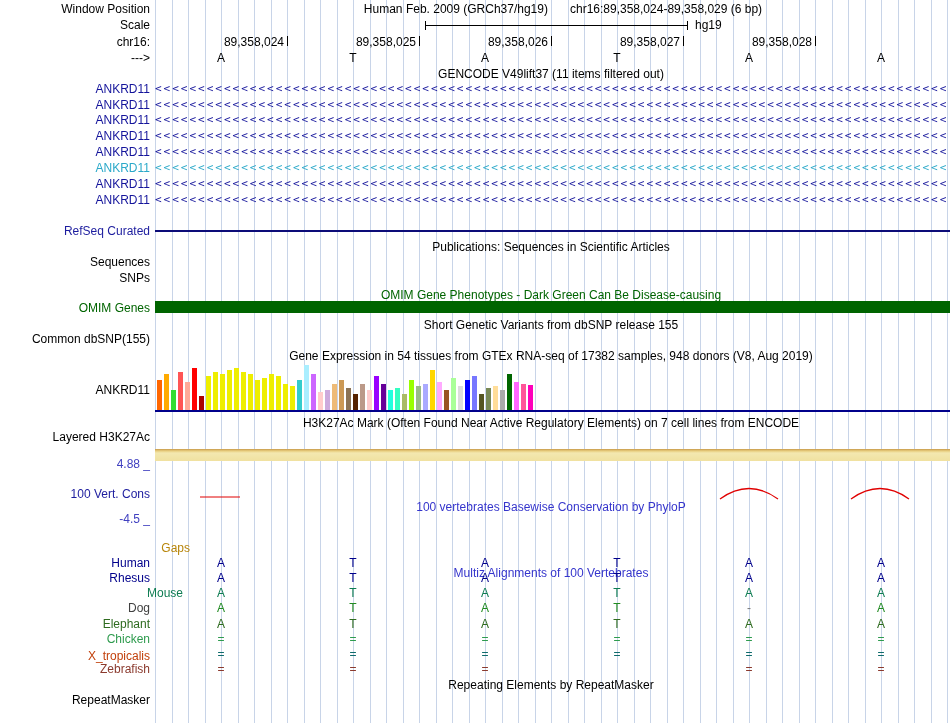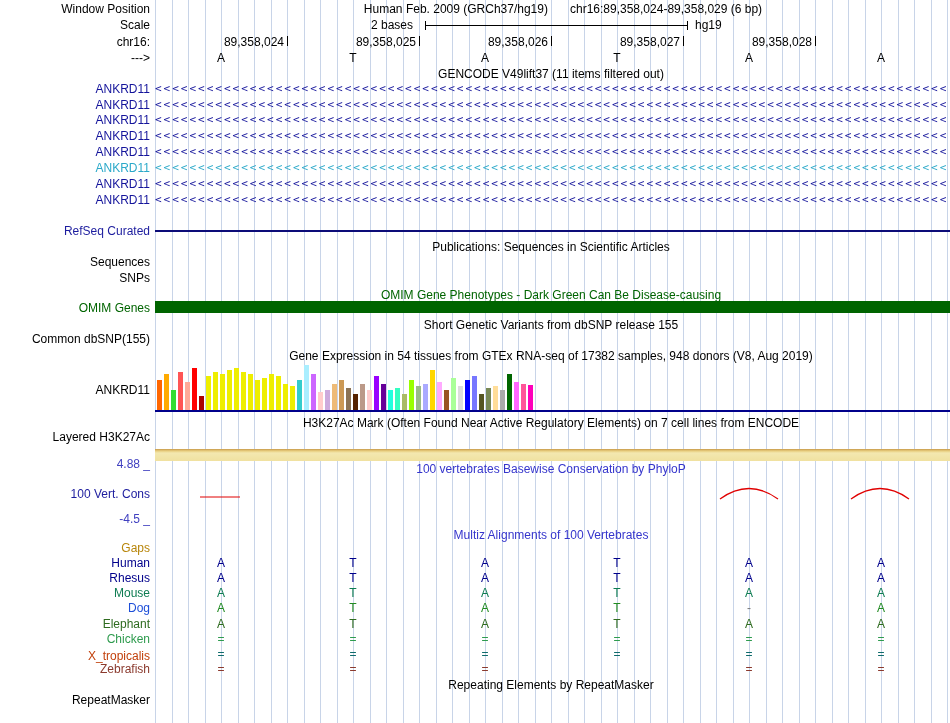--- a/index.html
+++ b/index.html
@@ -12,23 +12,23 @@
   .gl{position:absolute;top:0;width:1px;height:723px;background:#c8d4e8;}
   .tick{position:absolute;width:1px;height:10px;background:#000;}
   .num{position:absolute;text-align:right;white-space:nowrap;line-height:14px;}
   .basecell{position:absolute;width:20px;text-align:center;white-space:nowrap;line-height:14px;}
   .generow{
     position:absolute;left:155px;width:792px;height:14px;overflow:hidden;white-space:nowrap;
     font-family:"DejaVu Sans Mono",monospace;font-size:11px;letter-spacing:2px;line-height:14px;
   }
   .bar{position:absolute;}
   .c-blue{color:#1C1C9E;}
-  .c-titleblue{color:#3535CC;}
+  .c-titleblue{color:#3535CC;margin-top:38px;}
   .c-green{color:#006400;}
-  .c-tan{color:#B8860B;}
+  .c-tan{color:#B8860B;margin-left:40px;}
   .c-scoreblue{color:#4040C0;font-size:12px;}
   .band{position:absolute;left:155px;width:795px;}
   #main-title{position:absolute;left:155px;top:2px;width:792px;display:flex;justify-content:center;gap:22px;white-space:nowrap;padding-left:12px;}
   #scale-value{position:absolute;left:155px;top:18px;width:258px;text-align:right;white-space:nowrap;}
   #scale-line{position:absolute;left:425px;top:25px;width:263px;height:1px;background:#000;}
   #scale-line::before,#scale-line::after{content:"";position:absolute;width:1px;height:9px;top:-4px;background:#000;}
   #scale-line::before{left:0;}
   #scale-line::after{right:0;}
   #genome-label{position:absolute;left:695px;top:18px;}
 </style>
@@ -89,21 +89,20 @@
       <div class="gl" style="left: 947px;"></div>
     </div>
 
   <div class="lbl" style="top:2px">Window Position</div>
   <div id="main-title">
     <span>Human Feb. 2009 (GRCh37/hg19)</span>
     <span>chr16:89,358,024-89,358,029 (6 bp)</span>
   </div>
 
   <div class="lbl" style="top:18px">Scale</div>
-  <div id="scale-value">2 bases</div>
   <div id="scale-line"></div>
   <div id="genome-label">hg19</div>
 
   <div class="lbl" style="top:35px">chr16:</div>
   <div id="coord-row">
       <div class="num" style="left: 172px; top: 35px; width: 112px;">89,358,024</div>
       <div class="tick" style="left: 287px; top: 36px;"></div>
       <div class="num" style="left: 304px; top: 35px; width: 112px;">89,358,025</div>
       <div class="tick" style="left: 419px; top: 36px;"></div>
       <div class="num" style="left: 436px; top: 35px; width: 112px;">89,358,026</div>
@@ -242,28 +241,28 @@
       <div class="basecell" style="left: 607px; top: 556px; color: rgb(0, 0, 139);">T</div>
       <div class="basecell" style="left: 739px; top: 556px; color: rgb(0, 0, 139);">A</div>
       <div class="basecell" style="left: 871px; top: 556px; color: rgb(0, 0, 139);">A</div>
       <div class="lbl" style="top: 571px; color: rgb(0, 0, 139);">Rhesus</div>
       <div class="basecell" style="left: 211px; top: 571px; color: rgb(0, 0, 139);">A</div>
       <div class="basecell" style="left: 343px; top: 571px; color: rgb(0, 0, 139);">T</div>
       <div class="basecell" style="left: 475px; top: 571px; color: rgb(0, 0, 139);">A</div>
       <div class="basecell" style="left: 607px; top: 571px; color: rgb(0, 0, 139);">T</div>
       <div class="basecell" style="left: 739px; top: 571px; color: rgb(0, 0, 139);">A</div>
       <div class="basecell" style="left: 871px; top: 571px; color: rgb(0, 0, 139);">A</div>
-      <div class="lbl" style="top: 586px; color: rgb(14, 124, 82);">Mouse</div>
+      <div class="lbl" style="top: 586px; color: rgb(14, 124, 82); margin-left: 33px;">Mouse</div>
       <div class="basecell" style="left: 211px; top: 586px; color: rgb(14, 124, 82);">A</div>
       <div class="basecell" style="left: 343px; top: 586px; color: rgb(14, 124, 82);">T</div>
       <div class="basecell" style="left: 475px; top: 586px; color: rgb(14, 124, 82);">A</div>
       <div class="basecell" style="left: 607px; top: 586px; color: rgb(14, 124, 82);">T</div>
       <div class="basecell" style="left: 739px; top: 586px; color: rgb(14, 124, 82);">A</div>
       <div class="basecell" style="left: 871px; top: 586px; color: rgb(14, 124, 82);">A</div>
-      <div class="lbl" style="top: 601px; color: #1d4ed8;">Dog</div>
+      <div class="lbl" style="top: 601px; color: #404040;">Dog</div>
       <div class="basecell" style="left: 211px; top: 601px; color: rgb(34, 139, 34);">A</div>
       <div class="basecell" style="left: 343px; top: 601px; color: rgb(34, 139, 34);">T</div>
       <div class="basecell" style="left: 475px; top: 601px; color: rgb(34, 139, 34);">A</div>
       <div class="basecell" style="left: 607px; top: 601px; color: rgb(34, 139, 34);">T</div>
       <div class="basecell" style="left: 739px; top: 601px; color: rgb(119, 119, 119);">-</div>
       <div class="basecell" style="left: 871px; top: 601px; color: rgb(34, 139, 34);">A</div>
       <div class="lbl" style="top: 617px; color: rgb(46, 107, 31);">Elephant</div>
       <div class="basecell" style="left: 211px; top: 617px; color: rgb(46, 107, 31);">A</div>
       <div class="basecell" style="left: 343px; top: 617px; color: rgb(46, 107, 31);">T</div>
       <div class="basecell" style="left: 475px; top: 617px; color: rgb(46, 107, 31);">A</div>

